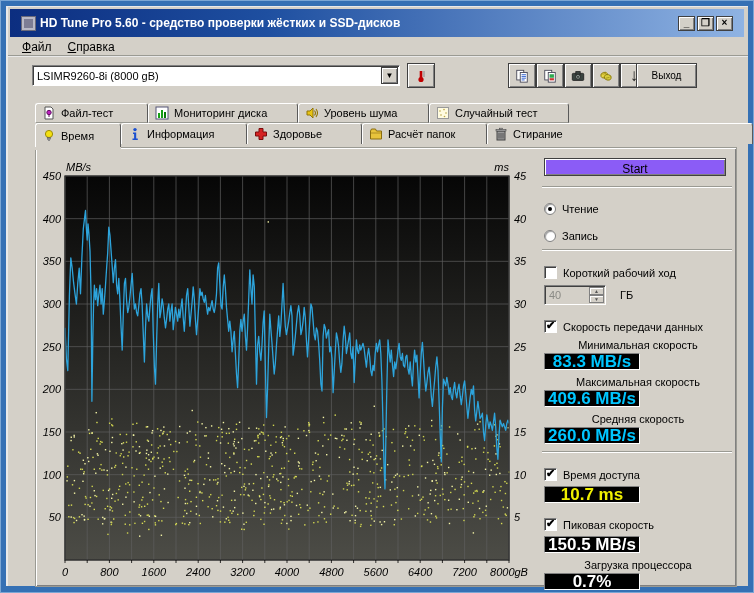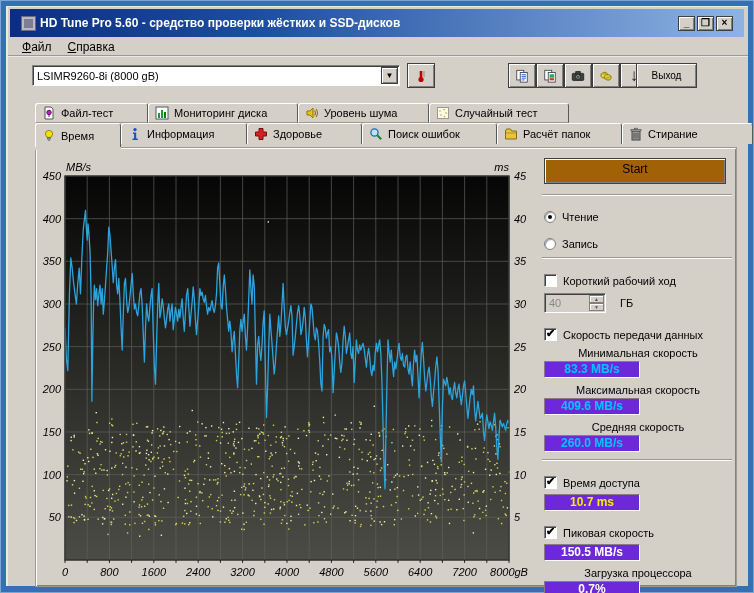--- a/index.html
+++ b/index.html
@@ -29,36 +29,36 @@
   .tabrow{display:flex;}
   .tab{height:20px;background:#d4d0c8;border:1px solid;border-color:#fff #5a5a5a #9a9a93 #fff;border-radius:3px 3px 0 0;display:flex;align-items:center;gap:5px;padding:0 6px;font-size:11px;color:#000;overflow:hidden;white-space:nowrap;}
   .tabrow2 .tab{height:21px;border-bottom:none;}
   .tab.active{height:24px;margin-bottom:-3px;position:relative;z-index:3;box-shadow:0 3px 0 #d4d0c8;}
   .ticon{width:14px;height:14px;flex:0 0 14px;}
   
   .panel{position:absolute;left:27px;top:140px;width:702px;height:440px;background:#d4d0c8;border:1px solid #9a9a93;box-shadow:inset 1px 1px 0 #fff, inset -1px -1px 0 #808080;z-index:2;}
   .chartwrap{position:absolute;left:2px;top:2px;font-style:italic;}
   
   .rpanel{position:absolute;left:506px;top:8px;width:190px;font-size:11px;color:#000;}
-  .startbtn{width:182px;height:26px;margin:2px 0 10px 2px;background:#a16207;border:1px solid #404040;box-shadow:inset 1px 1px 0 #fff, inset -1px -1px 0 #808080;font-size:12px;text-align:center;line-height:20px;}
+  .startbtn{width:182px;height:18px;margin:2px 0 10px 2px;background:#8b5cf6;border:1px solid #404040;box-shadow:inset 1px 1px 0 #fff, inset -1px -1px 0 #808080;font-size:12px;text-align:center;line-height:20px;}
   .sep{height:2px;border-top:1px solid #9a9a93;border-bottom:1px solid #fff;margin:7px 0;}
   .row{display:flex;align-items:center;gap:6px;margin:15px 0 5px 2px;}
   .radio{width:12px;height:12px;border-radius:50%;background:#fff;border:1px solid #808080;box-shadow:inset 1px 1px 1px #a0a0a0;position:relative;flex:0 0 12px;}
   .radio .dot{position:absolute;left:3px;top:3px;width:4px;height:4px;border-radius:50%;background:#000;display:none;}
   .radio.sel .dot{display:block;}
   .cb{width:13px;height:13px;background:#fff;border:1px solid;border-color:#808080 #fff #fff #808080;box-shadow:inset 1px 1px 0 #404040;position:relative;flex:0 0 13px;}
   .cb .mk{display:none;position:absolute;left:1px;top:-2px;font-size:11px;font-weight:bold;color:#000;}
   .cb.on .mk{display:block;}
   .spinrow{display:flex;align-items:center;gap:14px;margin:6px 0 8px 2px;}
   .spin{width:62px;height:20px;background:#d4d0c8;border:1px solid;border-color:#808080 #fff #fff #808080;box-shadow:inset 1px 1px 0 #404040;display:flex;}
   .spin .sval{flex:1;color:#8a8a85;font-size:11px;line-height:18px;padding-left:4px;}
   .spin .btns{width:15px;display:flex;flex-direction:column;margin:1px;}
   .spin .sb{flex:1;background:#d4d0c8;border:1px solid #808080;box-shadow:inset 1px 1px 0 #fff;font-size:5px;line-height:6px;text-align:center;color:#555;}
   .lbl{margin:6px 0 2px 2px;text-align:center;}
-  .vbox{width:96px;height:17px;margin-left:2px;background:#6d28d9;border:1px solid;border-color:#808080 #fff #fff #808080;text-align:center;font-size:12px;font-weight:bold;line-height:15px;}
+  .vbox{width:96px;height:17px;margin-left:2px;background:#000000;border:1px solid;border-color:#808080 #fff #fff #808080;text-align:center;font-size:17px;font-weight:bold;line-height:15px;}
 </style>
 </head>
 <body>
 
 <div class="screen">
 <div class="win">
 
   <div class="titlebar">
     <span class="appicon"></span>
     <span class="ttl">HD Tune Pro 5.60 - средство проверки жёстких и SSD-дисков</span>
@@ -179,27 +179,20 @@
               <circle cx="7" cy="2.6" r="1.7" fill="#1a4fd0"></circle>
               <path d="M5 5.5 h3.2 v6 h1.6 v1.5 H4.5 v-1.5 h1.6 v-4.5 H5 z" fill="#1a4fd0"></path>
             </svg>
         <span>Информация</span>
       </div>
       <div class="tab" style="flex:0 0 115px">
         <svg class="ticon" viewBox="0 0 14 14">
               <path d="M5 1.5 h4 v3.5 h3.5 v4 H9 v3.5 H5 V9 H1.5 V5 H5 z" fill="#d42222" stroke="#7a0c0c"></path>
             </svg>
         <span>Здоровье</span>
-      </div>
-      <div class="tab" style="flex:0 0 135px">
-        <svg class="ticon" viewBox="0 0 14 14">
-              <circle cx="5.5" cy="5.5" r="3.6" fill="#bfe2f2" stroke="#1b6fae" stroke-width="1.3"></circle>
-              <line x1="8.3" y1="8.3" x2="12.2" y2="12.2" stroke="#1a8a3a" stroke-width="2.2"></line>
-            </svg>
-        <span>Поиск ошибок</span>
       </div>
       <div class="tab" style="flex:0 0 125px">
         <svg class="ticon" viewBox="0 0 14 14">
               <path d="M1.5 4 l1-2 h4 l1 2 h5 v8 h-11 z" fill="#e8c33c" stroke="#8a6d10"></path>
               <path d="M1.5 6 h11" stroke="#8a6d10" stroke-width="0.6"></path>
             </svg>
         <span>Расчёт папок</span>
       </div>
       <div class="tab" style="flex:1 1 auto">
         <svg class="ticon" viewBox="0 0 14 14">

